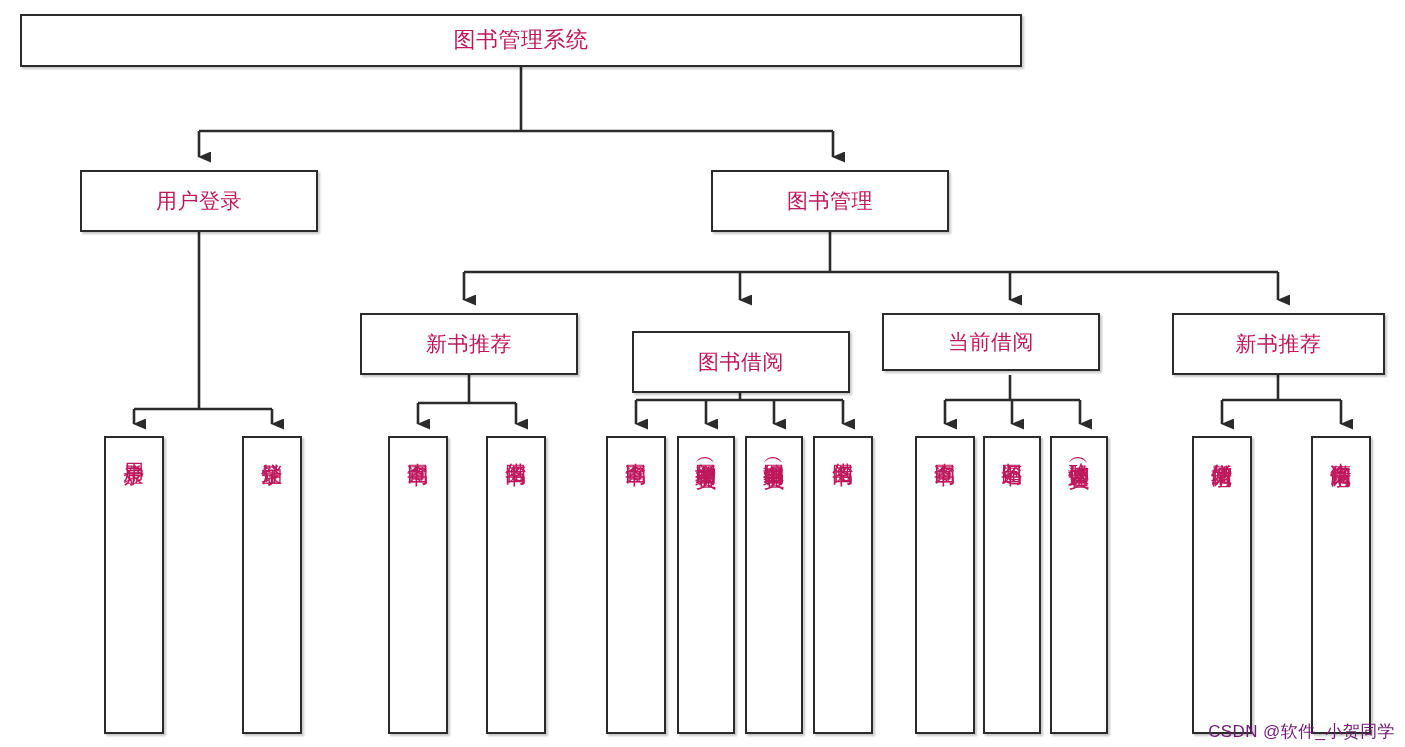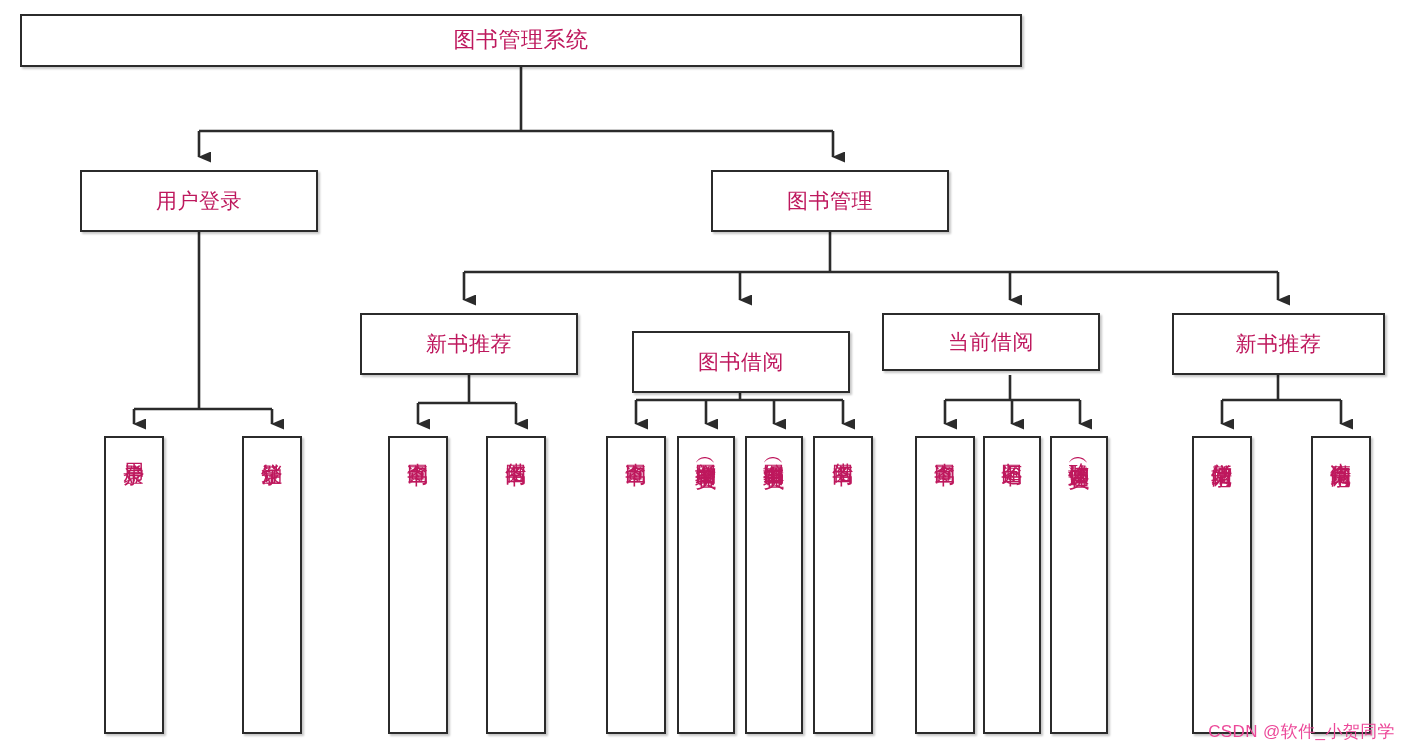--- a/index.html
+++ b/index.html
@@ -61,21 +61,21 @@
     font-size: 21px;
     line-height: 1.22;
     letter-spacing: 1px;
     max-height: 100%;
   }
   .watermark {
     position: absolute;
     right: 10px;
     bottom: 4px;
     font-size: 17px;
-    color: #ec4899;
+    color: #701a75;
     white-space: nowrap;
     z-index: 3;
     letter-spacing: 0.4px;
   }
 </style>
 </head>
 <body>
 
 <div id="canvas">
 

